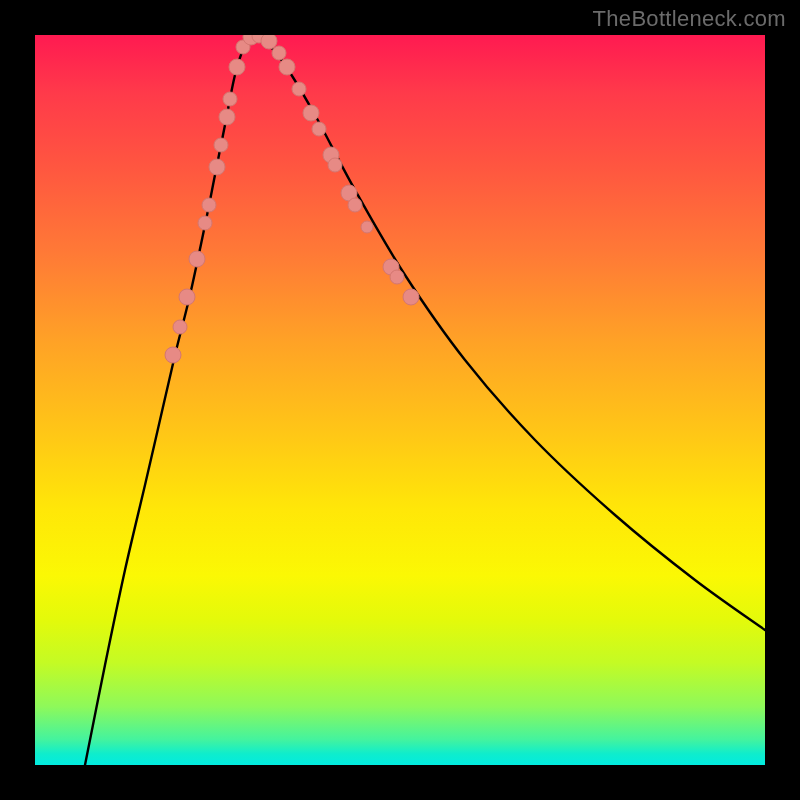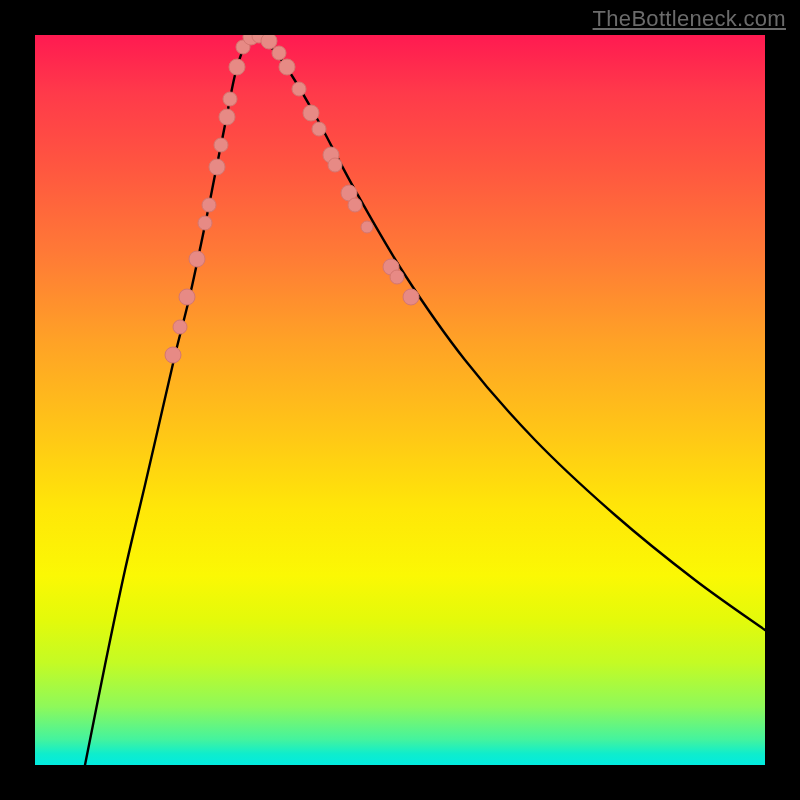--- a/index.html
+++ b/index.html
@@ -49,21 +49,20 @@
     );
   }
   .watermark {
     position: absolute;
     top: 6px;
     right: 14px;
     color: #6b6b6b;
     font-size: 22px;
     font-weight: 500;
     letter-spacing: 0.3px;
-    text-decoration: underline;
   }
   svg.curves {
     position: absolute;
     inset: 0;
   }
 </style>
 </head>
 <body>
 
 <div class="frame">

